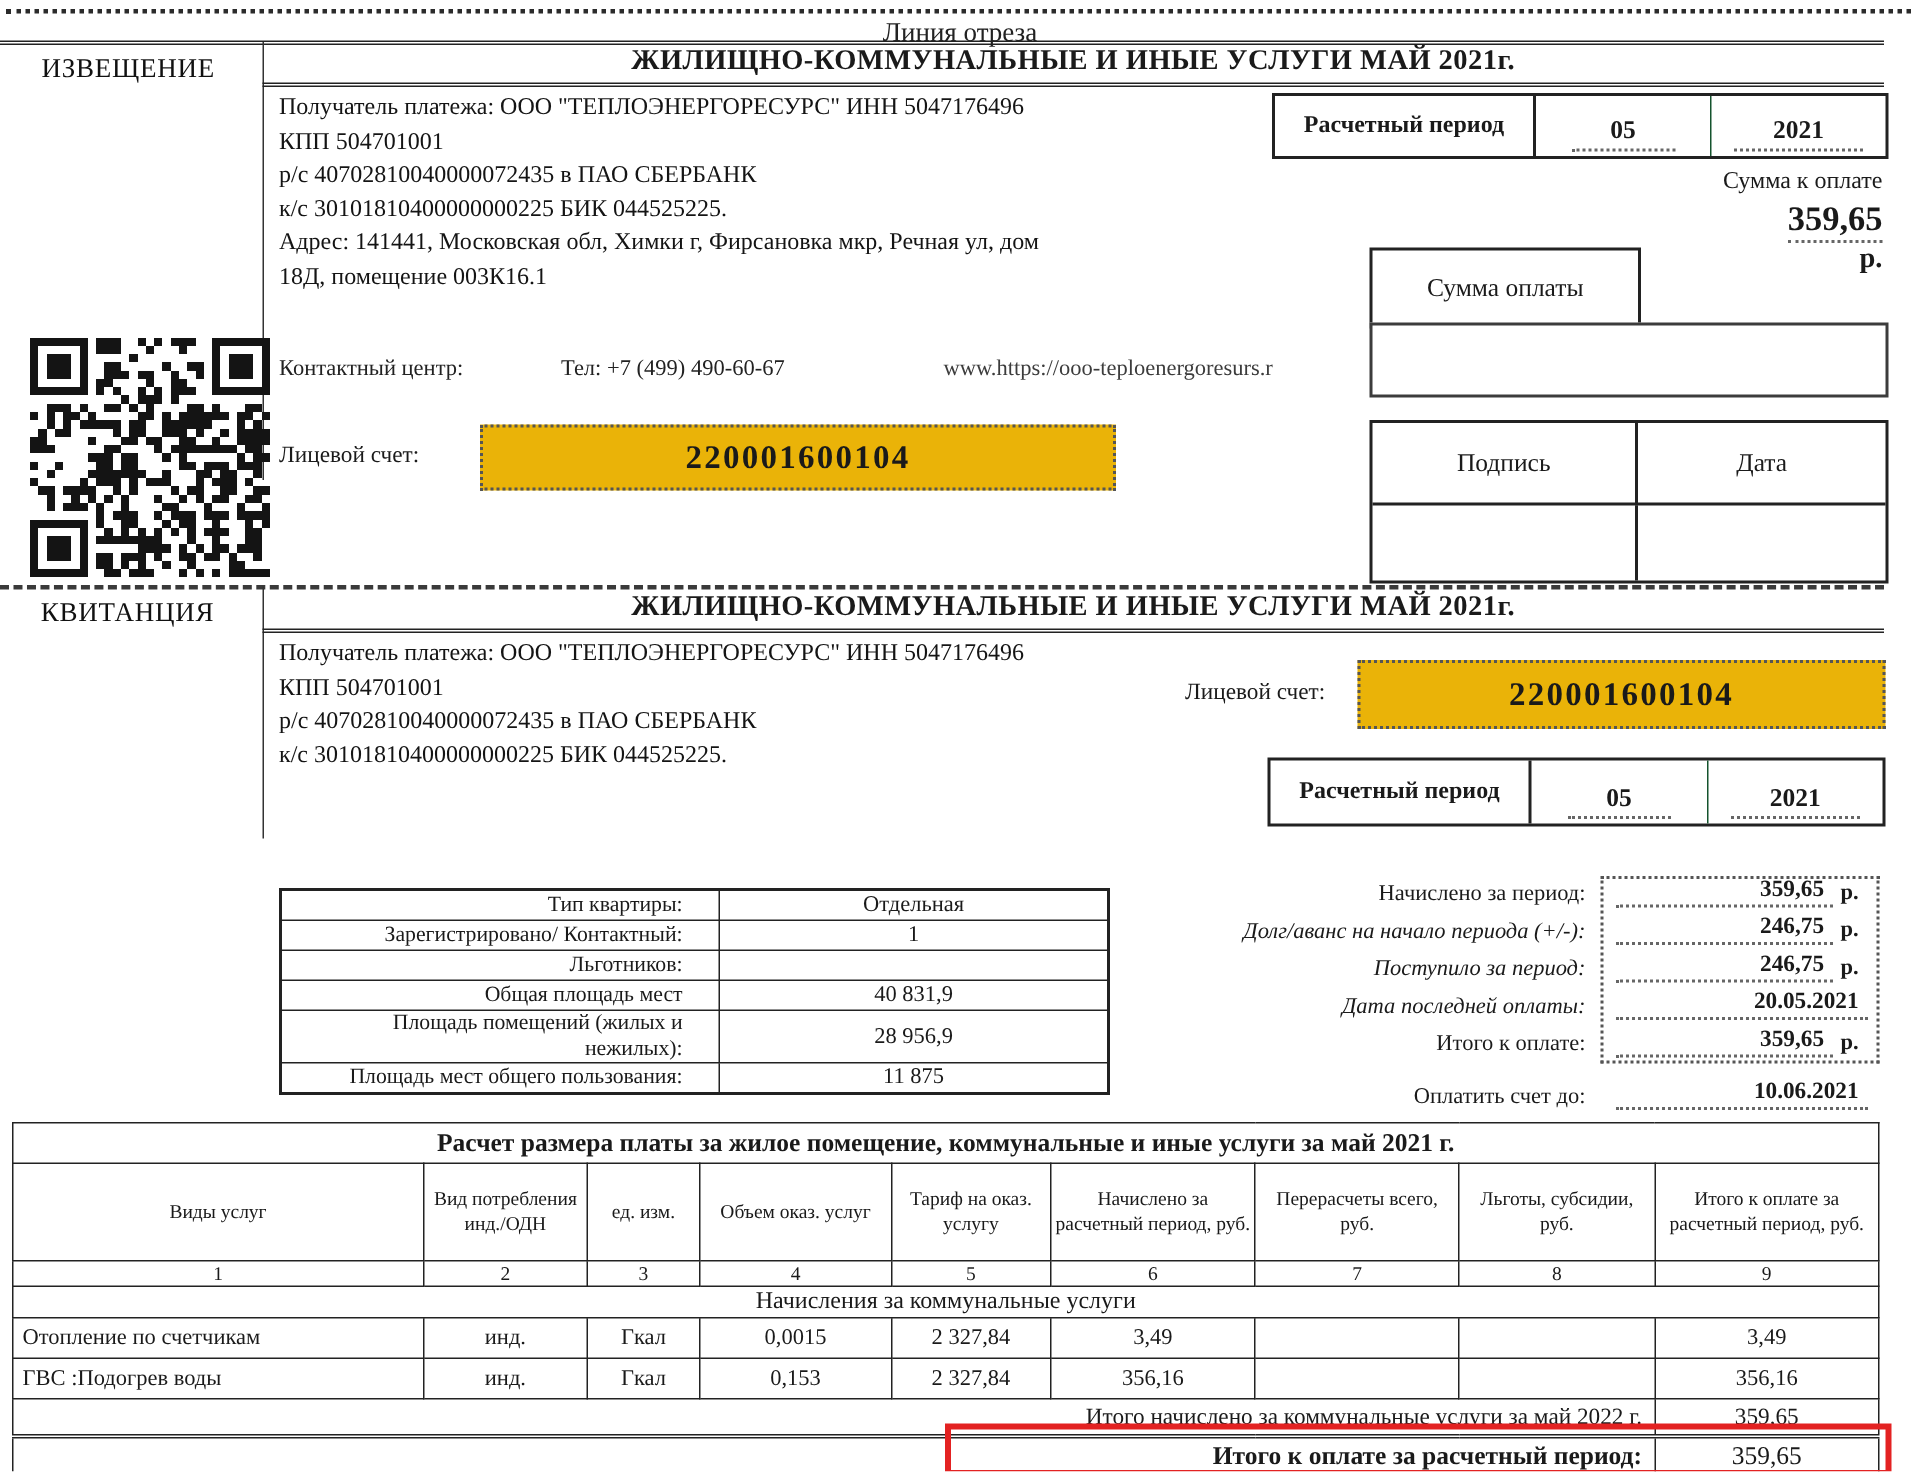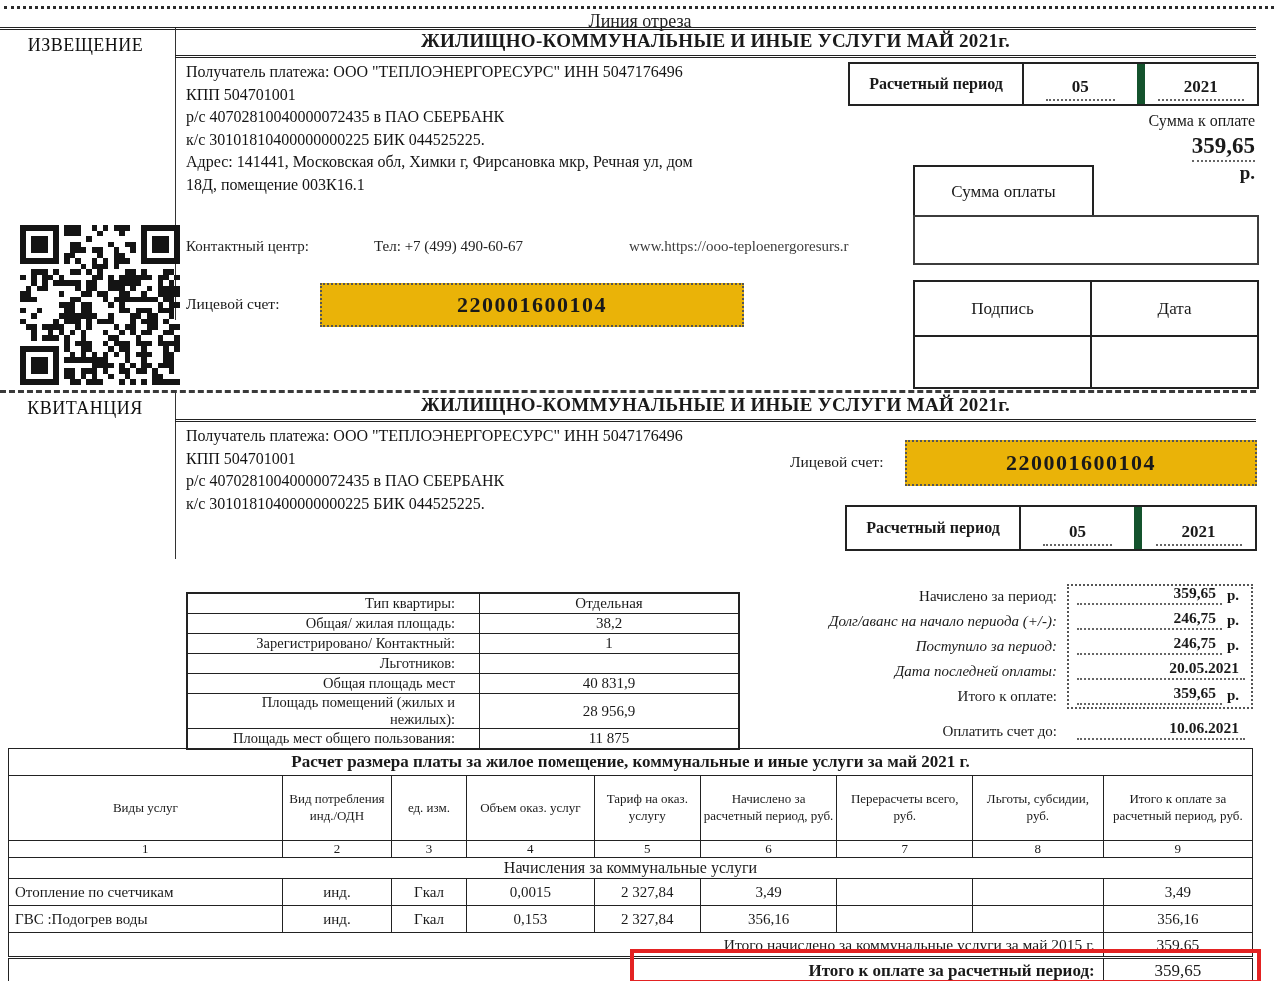--- a/index.html
+++ b/index.html
@@ -21,21 +21,21 @@
   .rec-divider{left:0;width:1256px;top:390px;border-top:3px dashed #3a3a3a;}
 
   .payee{font-size:16px;line-height:22.5px;color:#141414;}
 
   
   .period{display:flex;border:2px solid #222;background:#fff;}
   .period .plbl{width:172px;display:flex;align-items:center;justify-content:center;
                 font-size:16px;font-weight:bold;border-right:2px solid #222;}
   .period .pval{flex:1;display:flex;align-items:flex-end;justify-content:center;
                 font-size:17px;font-weight:bold;padding-bottom:3px;}
-  .period .pval + .pval{border-left:8px solid #14532d;}
+  .period .pval + .pval{border-left:1px solid #14532d;}
   .period .pval span{border-bottom:2px dotted #666;padding:0 26px 2px;}
 
   
   .due{display:flex;align-items:flex-end;}
   .due .dlbl{font-size:16px;padding-bottom:3px;}
   .due .dval{flex:1;border-bottom:2px dotted #666;text-align:center;
              font-size:23px;font-weight:bold;margin-left:12px;padding-bottom:1px;}
   .due .dsuf{width:32px;font-size:19px;font-weight:bold;text-align:right;padding-bottom:3px;}
 
   .boxlbl{border:2px solid #222;display:flex;align-items:center;justify-content:center;font-size:17px;}
@@ -601,24 +601,20 @@
       </div>
   </div>
 
   <table class="info abs" style="left:186px;top:592px;">
     <tbody>
       <tr>
         <td class="il">Тип квартиры:</td>
         <td class="iv">Отдельная</td>
         </tr>
       <tr>
-        <td class="il">Общая/ жилая площадь:</td>
-        <td class="iv">38,2</td>
-        </tr>
-      <tr>
         <td class="il">Зарегистрировано/ Контактный:</td>
         <td class="iv">1</td>
         </tr>
       <tr>
         <td class="il">Льготников:</td>
         <td class="iv"></td>
         </tr>
       <tr>
         <td class="il">Общая площадь мест</td>
         <td class="iv">40 831,9</td>
@@ -735,21 +731,21 @@
         <td>инд.</td>
         <td>Гкал</td>
         <td>0,153</td>
         <td>2 327,84</td>
         <td>356,16</td>
         <td></td>
         <td></td>
         <td>356,16</td>
       </tr>
       <tr class="trow">
-        <td class="tot-label" colspan="8">Итого начислено за коммунальные услуги за май 2015 г.</td>
+        <td class="tot-label" colspan="8">Итого начислено за коммунальные услуги за май 2022 г.</td>
         <td class="tot-val">359,65</td>
       </tr>
       <tr class="trow final">
         <td class="tot-label" colspan="8">Итого к оплате за расчетный период:</td>
         <td class="tot-val">359,65</td>
       </tr>
     </tbody>
   </table>
 
   <div class="abs redbox"></div>

